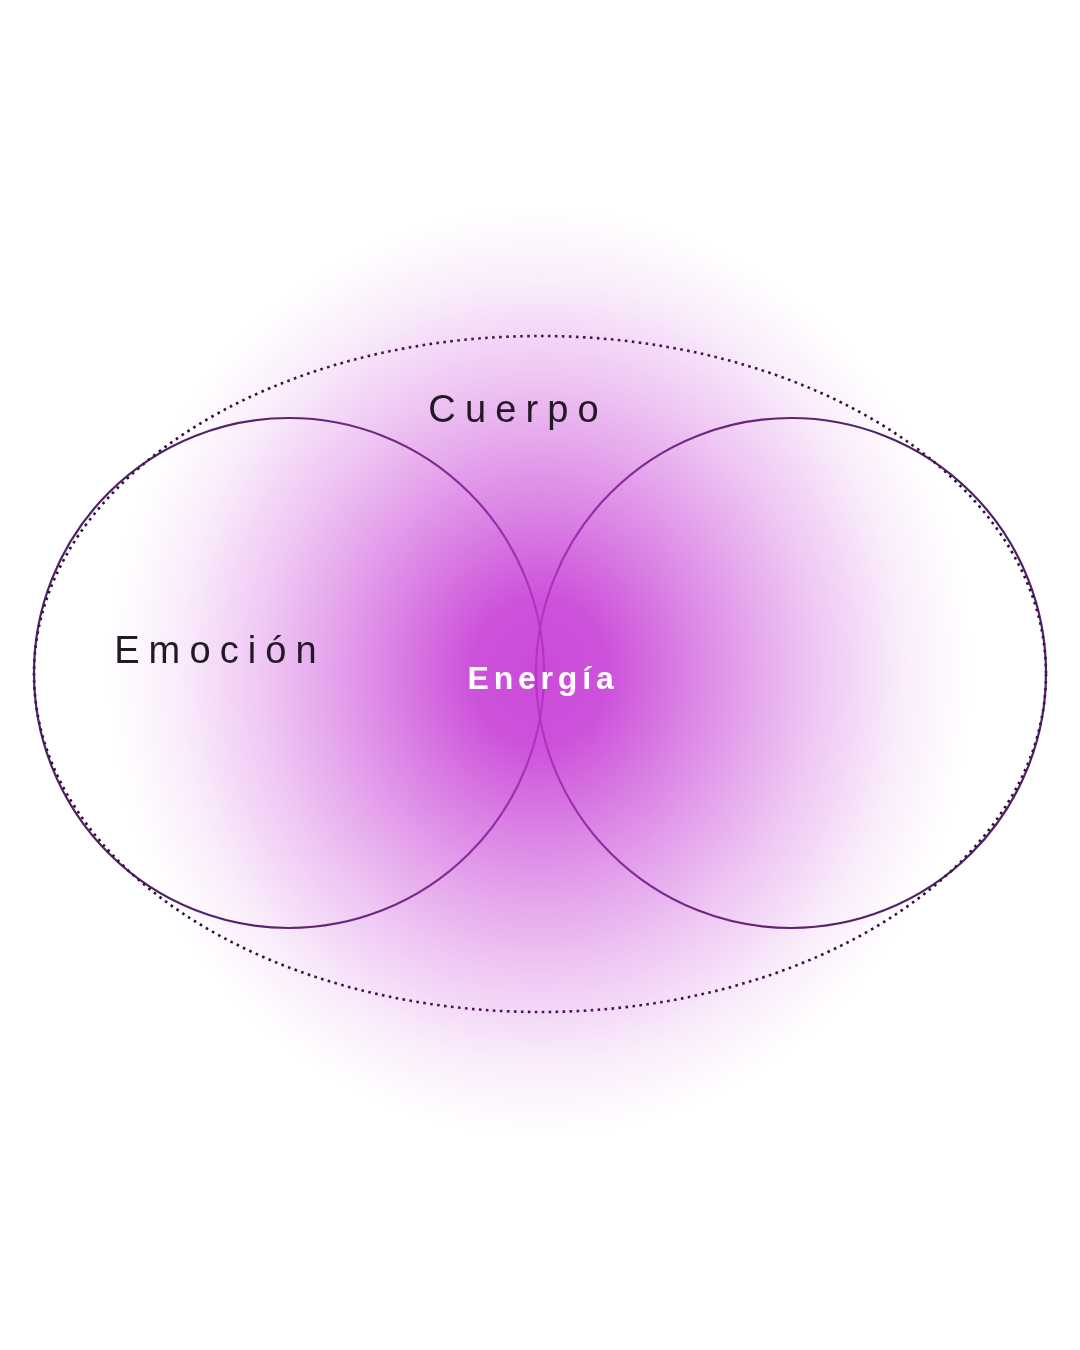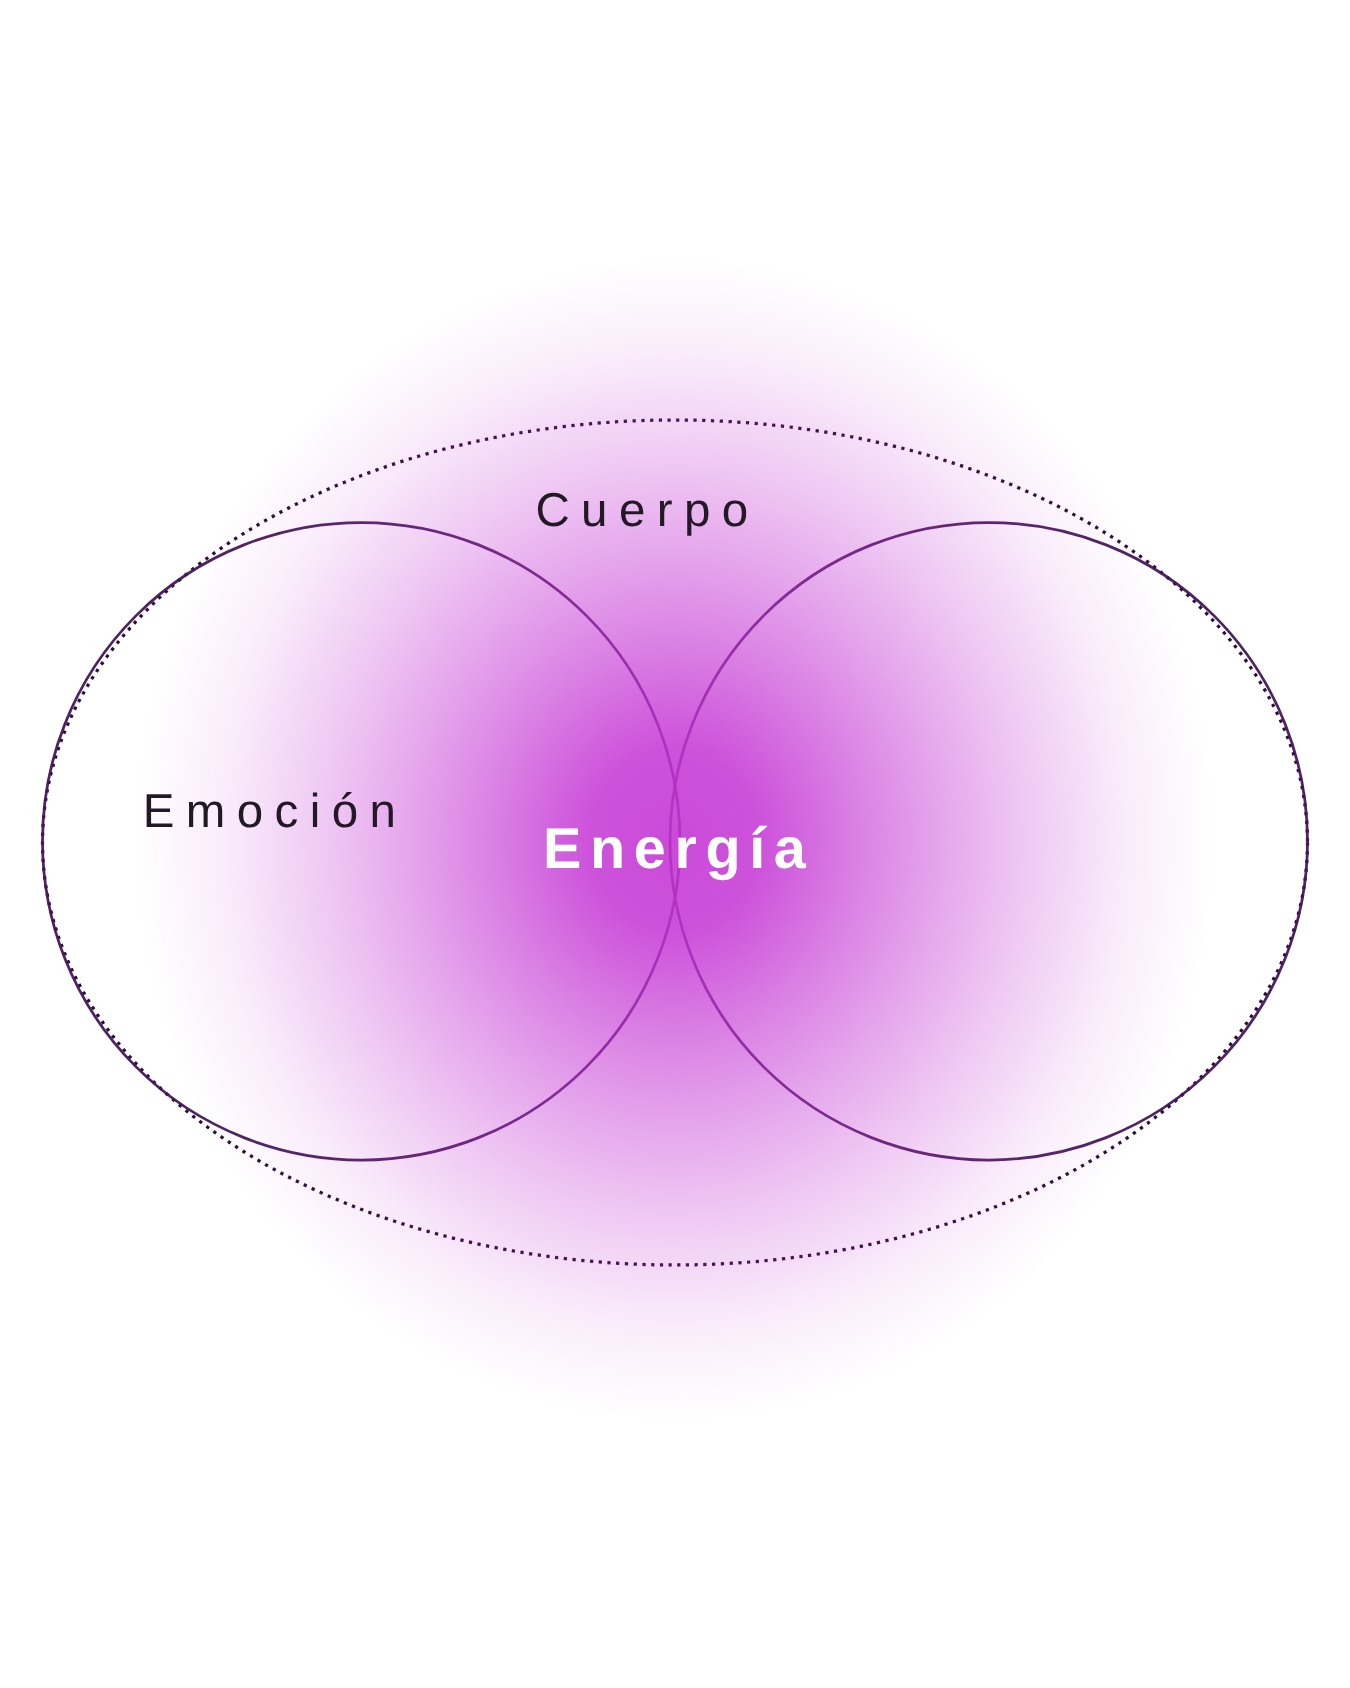--- a/index.html
+++ b/index.html
@@ -55,21 +55,21 @@
     letter-spacing:0.24em;
     margin-right:-0.24em; 
   }
   .label-top   {left:518px; top:409px;}
   .label-left  {left:220px; top:650px;}
   .label-right {left:866px; top:671px;}
   .label-center{
     left:543px; top:678px;
     color:var(--center-label-color);
     font-weight:700;
-    font-size:46px;
+    font-size:32px;
     letter-spacing:0.15em;
     margin-right:-0.15em;
   }
 </style>
 </head>
 <body>
 
 <div class="canvas">
 
   <svg class="venn-svg" viewBox="0 0 1080 1350">

